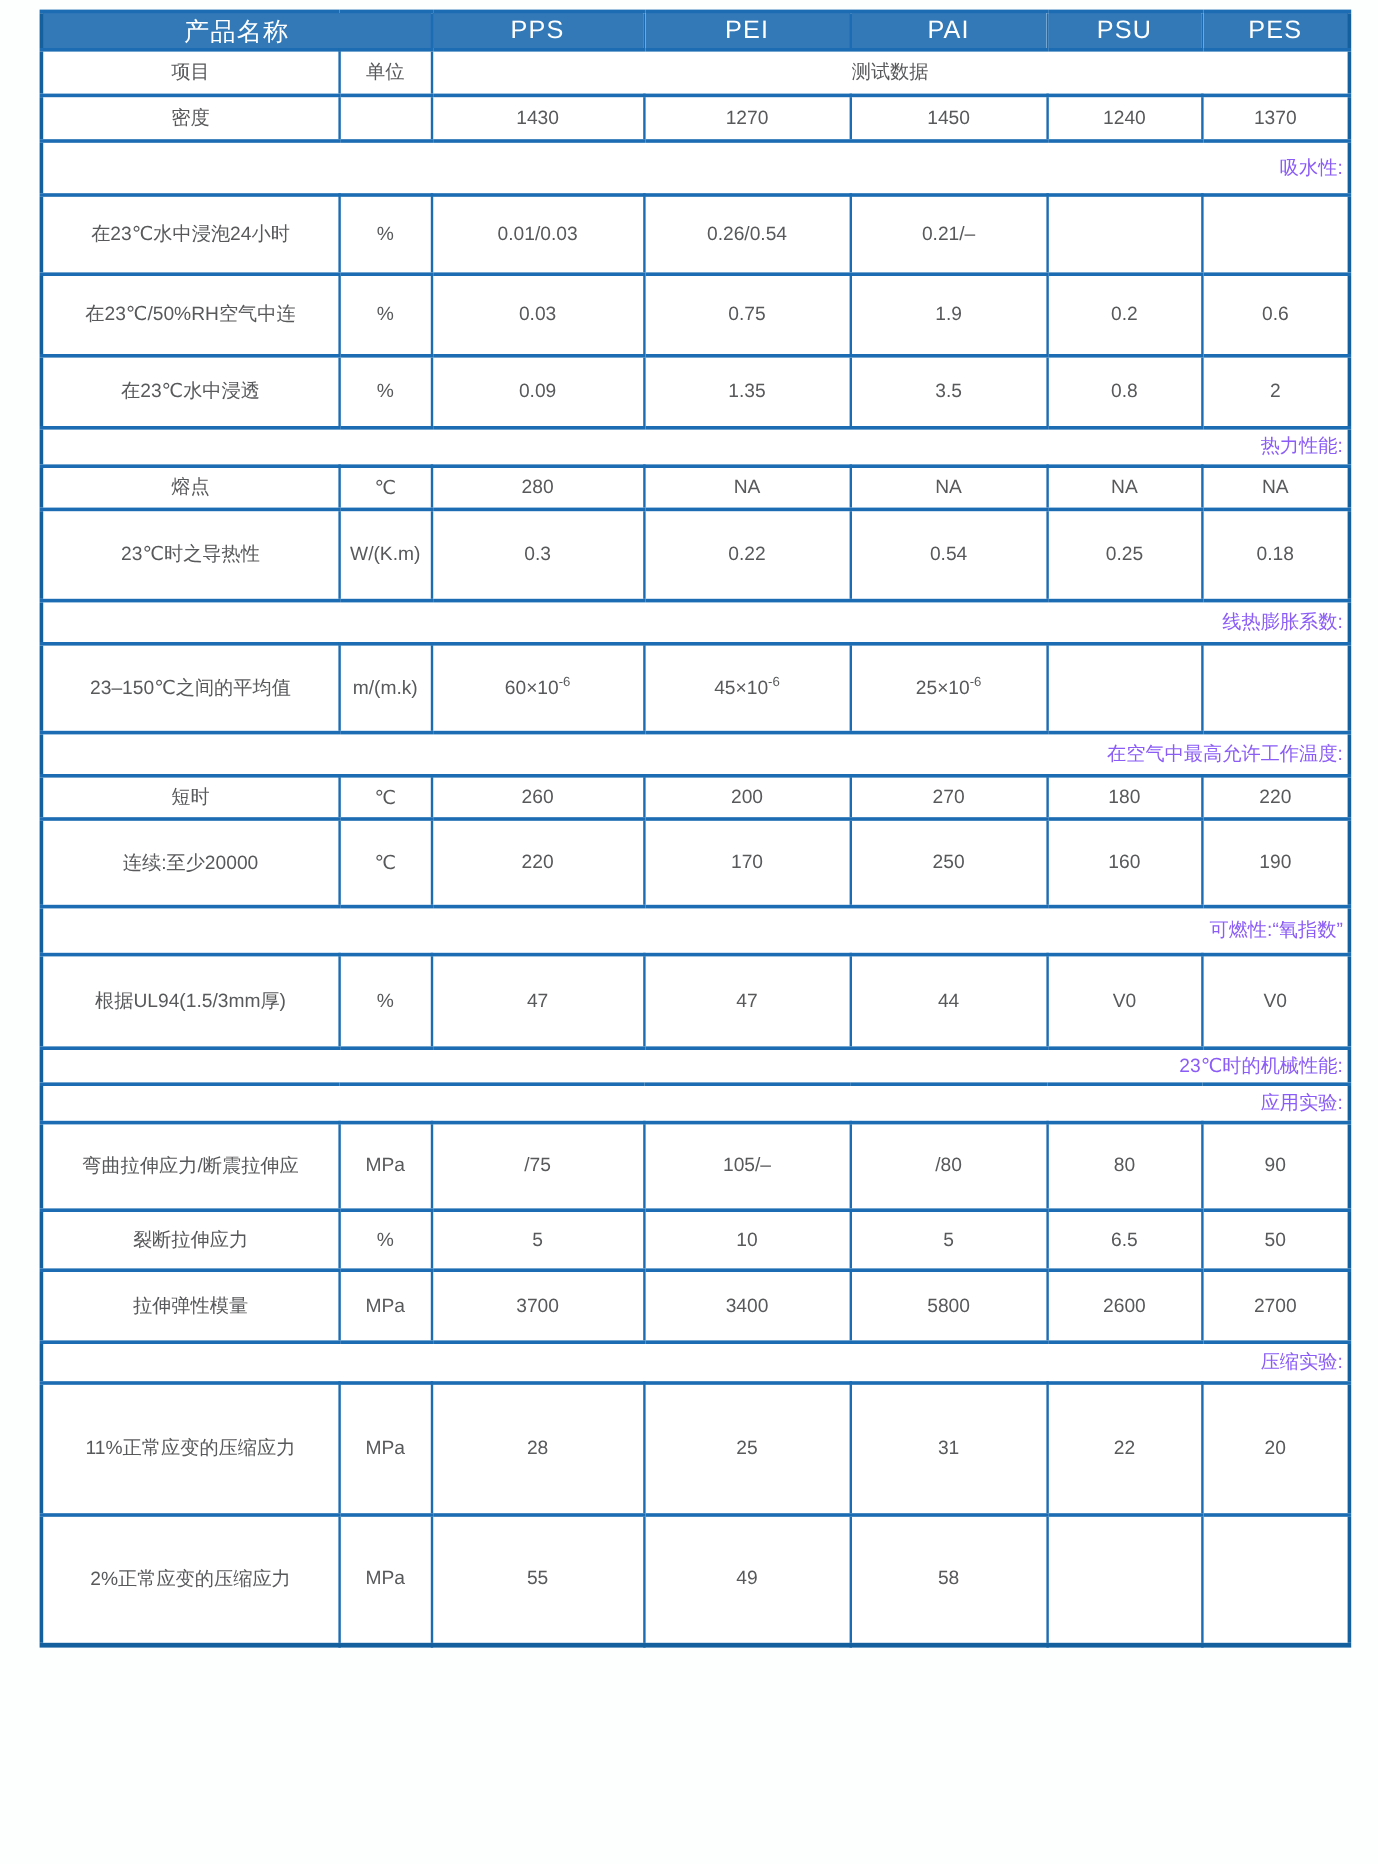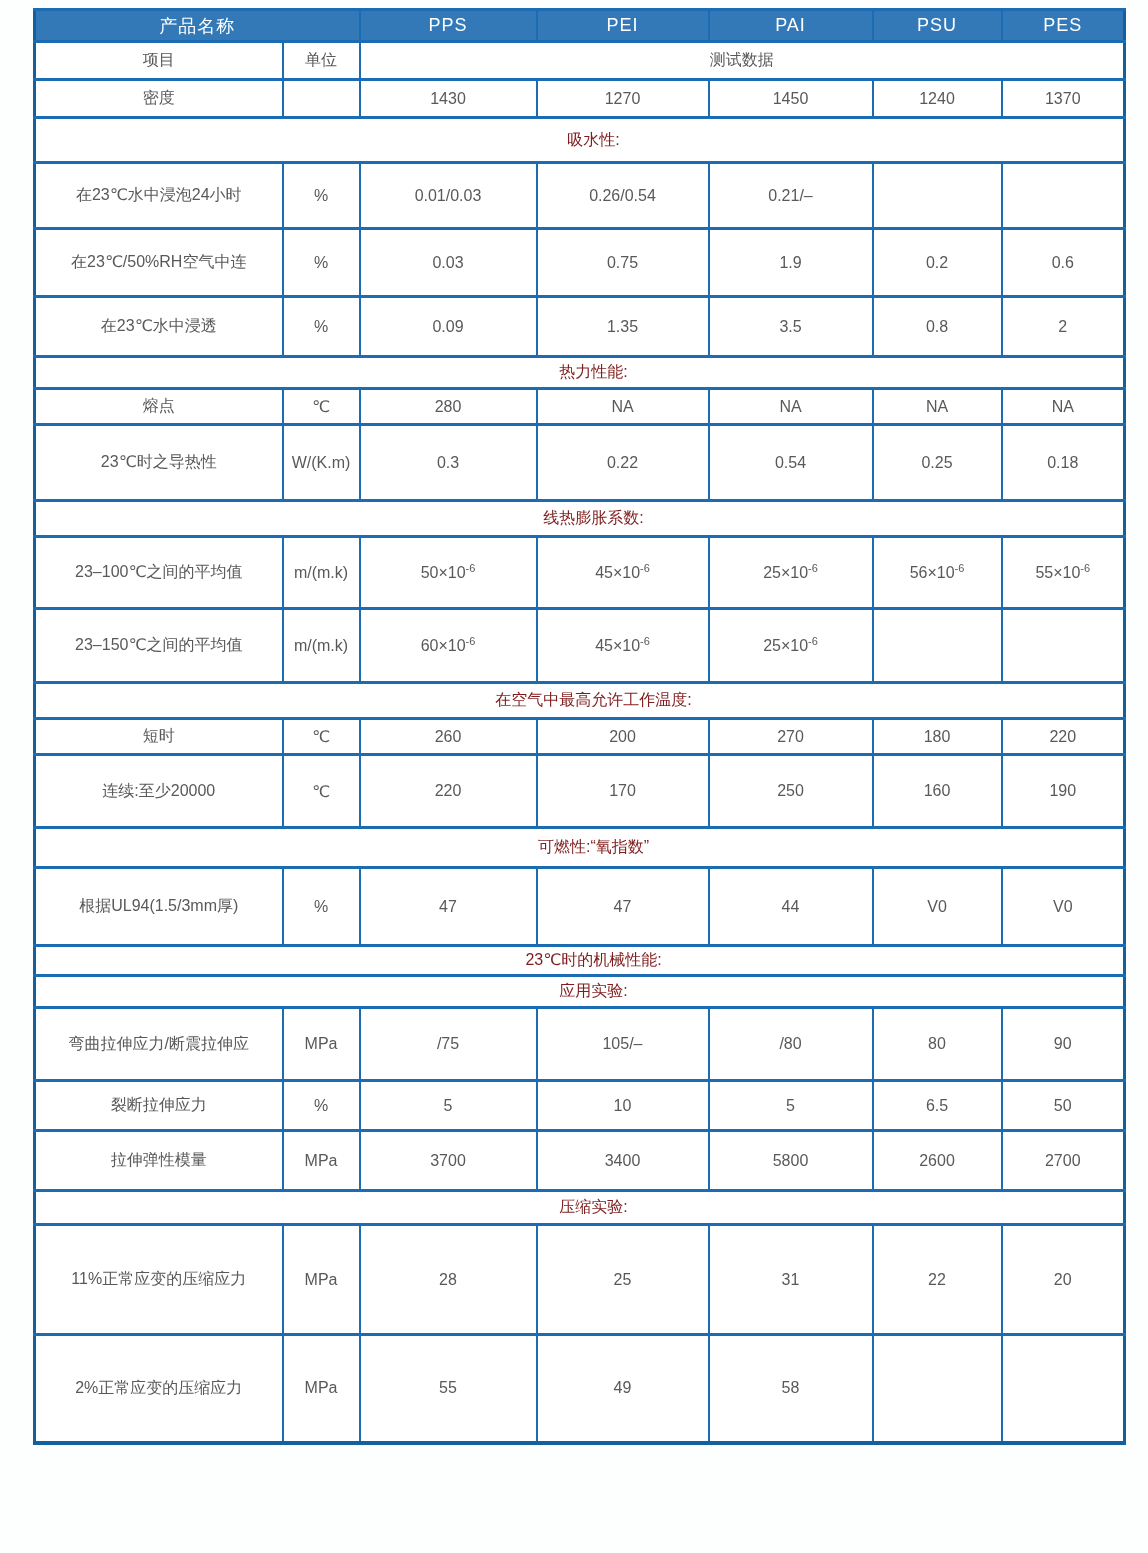--- a/index.html
+++ b/index.html
@@ -32,27 +32,27 @@
     vertical-align: middle;
     color: #58595b;
     font-size: 16px;
     font-weight: 400;
     padding: 0 4px;
     overflow: hidden;
   }
   table.props thead th {
     background: #3379b7;
     color: #ffffff;
-    font-size: 18px;
+    font-size: 21px;
     letter-spacing: 1px;
   }
   tr.section td {
-    text-align: center;
+    text-align: right;
     padding-left: 32px;
-    color: #7f1d1d;
+    color: #8b5cf6;
   }
   sup {
     font-size: 11px;
     line-height: 0;
   }
   
   .rh32  { height: 32px; }
   .rh36  { height: 36px; }
   .rh38  { height: 38px; padding-left: 14px; }
   .rh30  { height: 30px; padding-left: 12px; }
@@ -162,29 +162,20 @@
         <td>0.3</td>
         <td>0.22</td>
         <td>0.54</td>
         <td>0.25</td>
         <td>0.18</td>
       </tr>
 
       <tr class="section rh36">
         <td colspan="7">线热膨胀系数:</td>
       </tr>
-      <tr class="rh72">
-        <td>23–100℃之间的平均值</td>
-        <td>m/(m.k)</td>
-        <td><span>50×10</span><sup>-6</sup></td>
-        <td><span>45×10</span><sup>-6</sup></td>
-        <td><span>25×10</span><sup>-6</sup></td>
-        <td><span>56×10</span><sup>-6</sup></td>
-        <td><span>55×10</span><sup>-6</sup></td>
-      </tr>
       <tr class="rh74">
         <td>23–150℃之间的平均值</td>
         <td>m/(m.k)</td>
         <td><span>60×10</span><sup>-6</sup></td>
         <td><span>45×10</span><sup>-6</sup></td>
         <td><span>25×10</span><sup>-6</sup></td>
         <td><span></span><sup></sup></td>
         <td><span></span><sup></sup></td>
       </tr>
 

